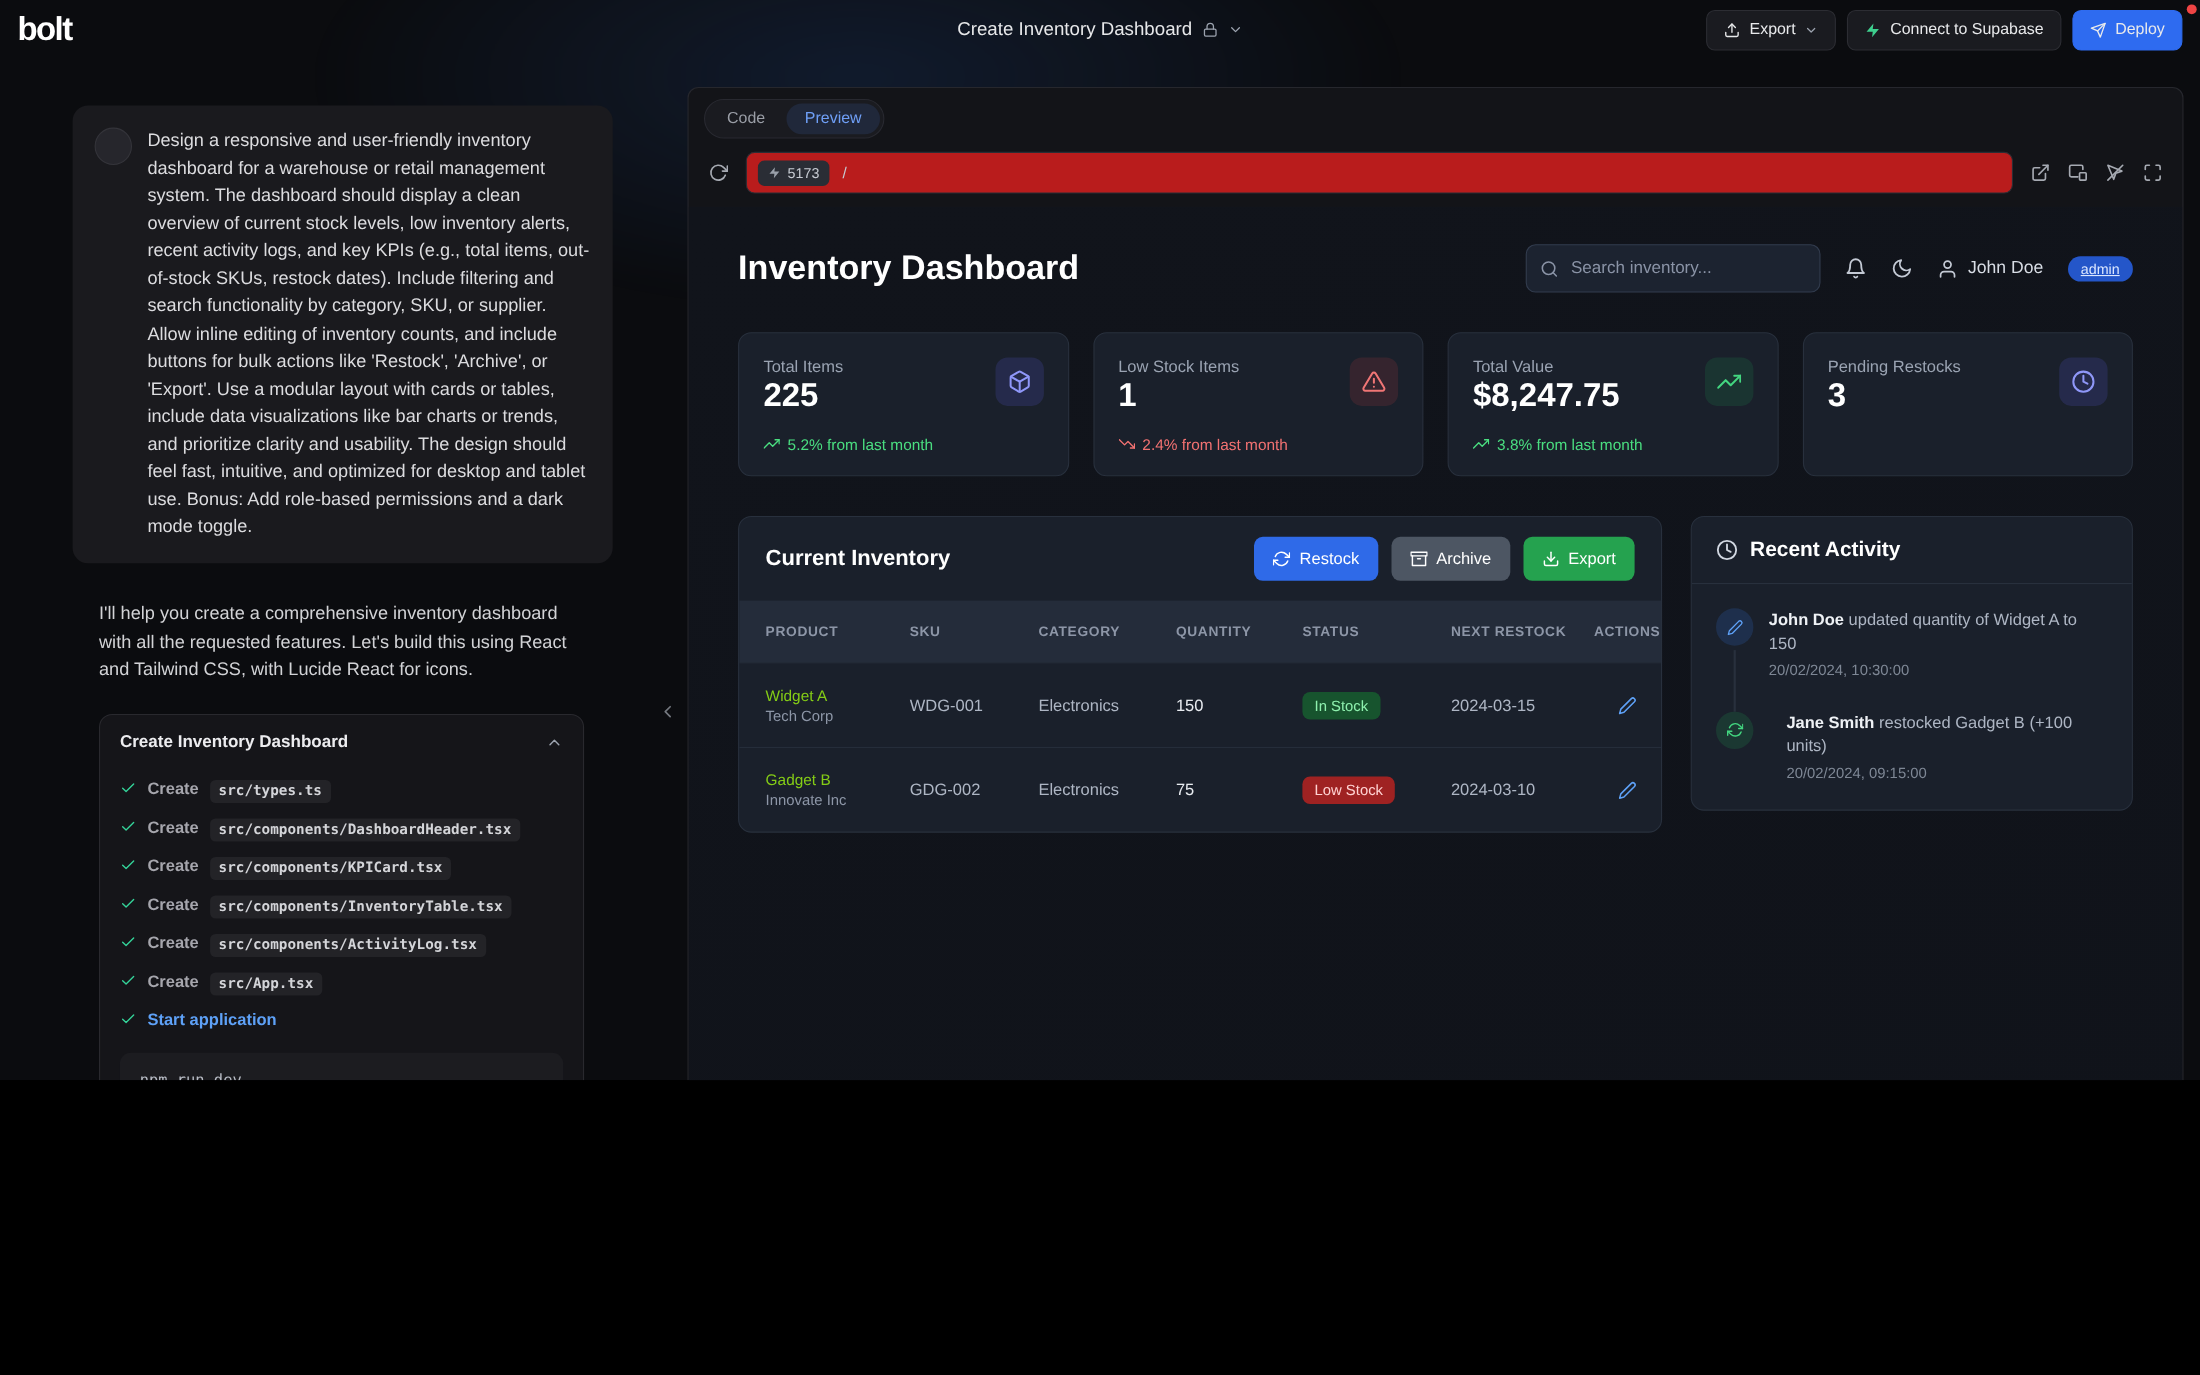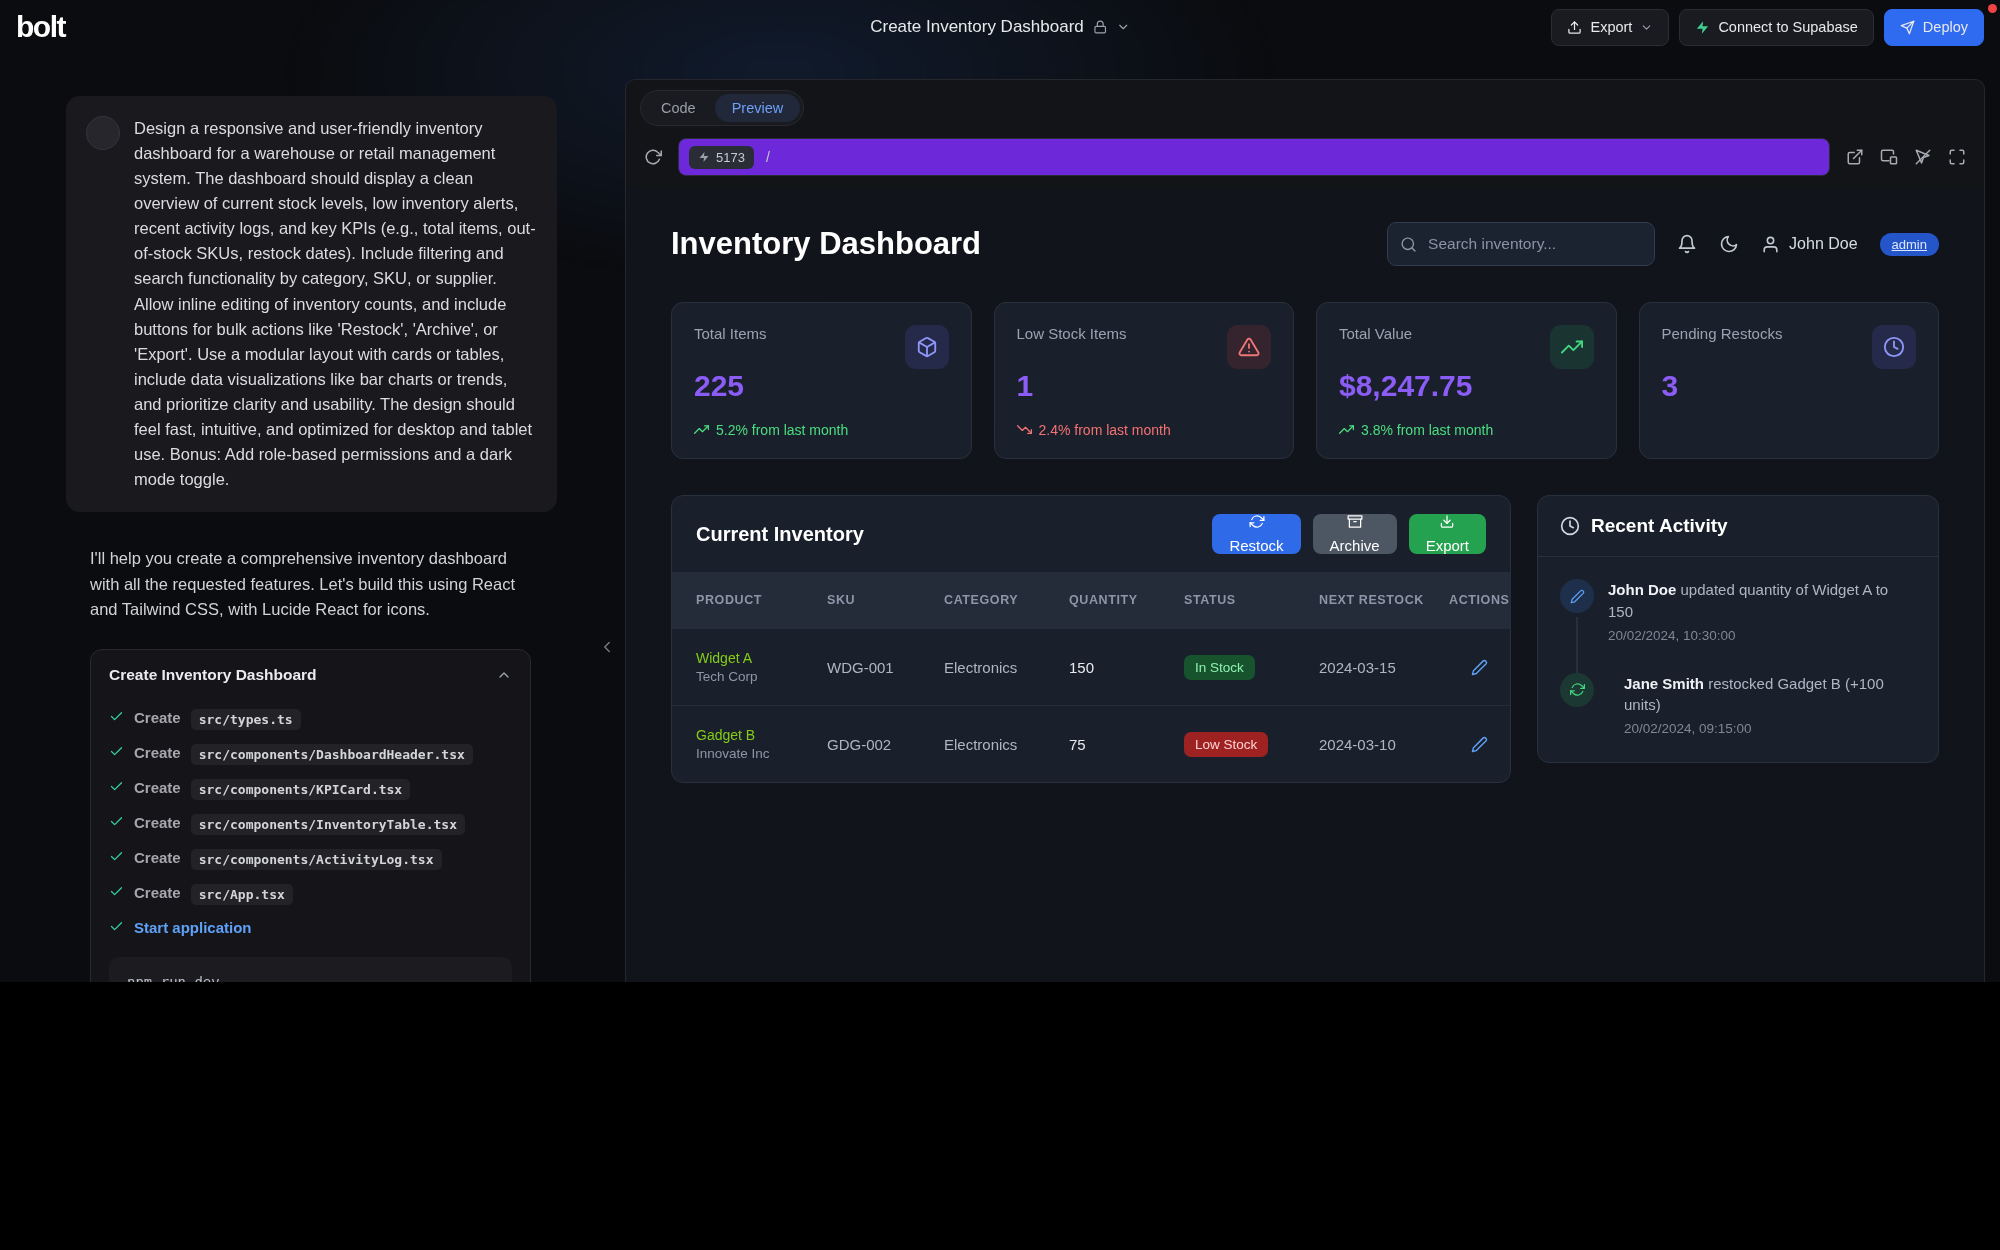--- a/index.html
+++ b/index.html
@@ -74,21 +74,21 @@
   .workbench{flex:1;margin:25px 15px 15px 0;background:#131418;border:1px solid #26272d;border-radius:10px;
              display:flex;flex-direction:column;overflow:hidden;}
   .tabs-row{padding:10px 14px 6px;}
   .tabs-pill{display:inline-flex;background:#1a1b20;border:1px solid #282930;border-radius:999px;padding:3px;gap:2px;}
   .tab{padding:6px 17px;border-radius:999px;font-size:14.5px;color:#9a9ea6;cursor:pointer;}
   .tab.active{background:#20283a;color:#6f9ff6;}
   .browser-bar{display:flex;align-items:center;gap:12px;padding:6px 14px 12px;}
   .icon-btn{background:none;border:none;color:#a6aab2;width:26px;height:26px;display:flex;align-items:center;
             justify-content:center;cursor:pointer;padding:0;}
   .icon-btn .ic{width:18px;height:18px;}
-  .url-pill{flex:1;height:36px;background:#6d28d9;border:1px solid #2b2d34;border-radius:8px;display:flex;
+  .url-pill{flex:1;height:36px;background:#b91c1c;border:1px solid #2b2d34;border-radius:8px;display:flex;
             align-items:center;gap:12px;padding:0 10px;cursor:text;}
   .port-badge{display:flex;align-items:center;gap:6px;background:#2a2d35;border-radius:6px;padding:4px 9px;
               font-size:13px;color:#c6cad2;}
   .port-badge .ic{width:12px;height:12px;color:#9aa0aa;}
   .url-path{font-size:14px;color:#c6cad2;}
   .bar-icons{display:flex;gap:8px;}
   .preview-area{flex:1;background:linear-gradient(160deg,#11141b,#10131a);overflow:hidden;}
 
   
   .app{padding:34px 45px;}
@@ -104,37 +104,37 @@
   .hd-ic{background:none;border:none;color:#c3c9d4;padding:0;cursor:pointer;display:flex;}
   .hd-ic .ic{width:20px;height:20px;}
   .user-chip{display:flex;align-items:center;gap:9px;color:#d8dde5;font-size:16px;cursor:pointer;}
   .user-chip .ic{width:19px;height:19px;color:#c3c9d4;}
   .role-badge{background:#2456c9;color:#dbe7ff;font-size:13px;padding:4px 12px;border-radius:999px;text-decoration:underline;}
 
   .kpis{display:grid;grid-template-columns:repeat(4,1fr);gap:22px;}
   .kpi{background:#1a202b;border:1px solid #28303d;border-radius:12px;padding:22px 22px 20px;}
   .kpi-top{display:flex;justify-content:space-between;align-items:flex-start;}
   .kpi-label{font-size:15px;color:#9aa3b2;}
-  .kpi-value{font-size:30px;font-weight:700;color:#8b5cf6;margin-top:27px;}
+  .kpi-value{font-size:30px;font-weight:700;color:#ffffff;margin-top:1px;}
   .kpi-bubble{width:44px;height:44px;border-radius:11px;display:flex;align-items:center;justify-content:center;}
   .kpi-bubble .ic{width:22px;height:22px;}
   .b-purple{background:rgba(99,102,241,.16);color:#8f97f8;}
   .b-red{background:rgba(239,68,68,.13);color:#f07575;}
   .b-green{background:rgba(34,197,94,.13);color:#43d680;}
   .kpi-trend{display:flex;align-items:center;gap:7px;margin-top:18px;font-size:14px;min-height:17px;}
   .t-up{color:#4ade80;}.t-down{color:#f37272;}
   .kpi-trend .ic{width:15px;height:15px;}
 
   .content-row{display:flex;gap:26px;margin-top:36px;align-items:flex-start;}
   .inv-card{flex:1;background:#1a202b;border:1px solid #28303d;border-radius:12px;overflow:hidden;}
   .inv-hd{display:flex;align-items:center;justify-content:space-between;padding:18px 24px;}
   .inv-title{font-size:20px;font-weight:700;color:#fff;}
   .inv-actions{display:flex;gap:12px;}
   .btn{display:flex;align-items:center;gap:8px;height:40px;padding:0 17px;border:none;border-radius:8px;
-       color:#fff;font-size:15px;cursor:pointer;font-family:inherit;flex-direction:column;}
+       color:#fff;font-size:15px;cursor:pointer;font-family:inherit;}
   .btn .ic{width:16px;height:16px;}
   .btn-restock{background:#2f6ae8;}
   .btn-archive{background:#4d5663;}
   .btn-export{background:#25a24f;}
   .thead,.trow{display:grid;grid-template-columns:131px 117px 125px 115px 135px 130px 1fr;
                align-items:center;padding:0 24px;}
   .thead{background:#242c3a;height:56px;}
   .th{font-size:12.5px;color:#8d96a7;text-transform:uppercase;letter-spacing:.6px;line-height:1.35;font-weight:700;}
   .trow{height:76px;border-top:1px solid #252d3a;}
   .p-name{font-size:14px;color:#84cc16;}

